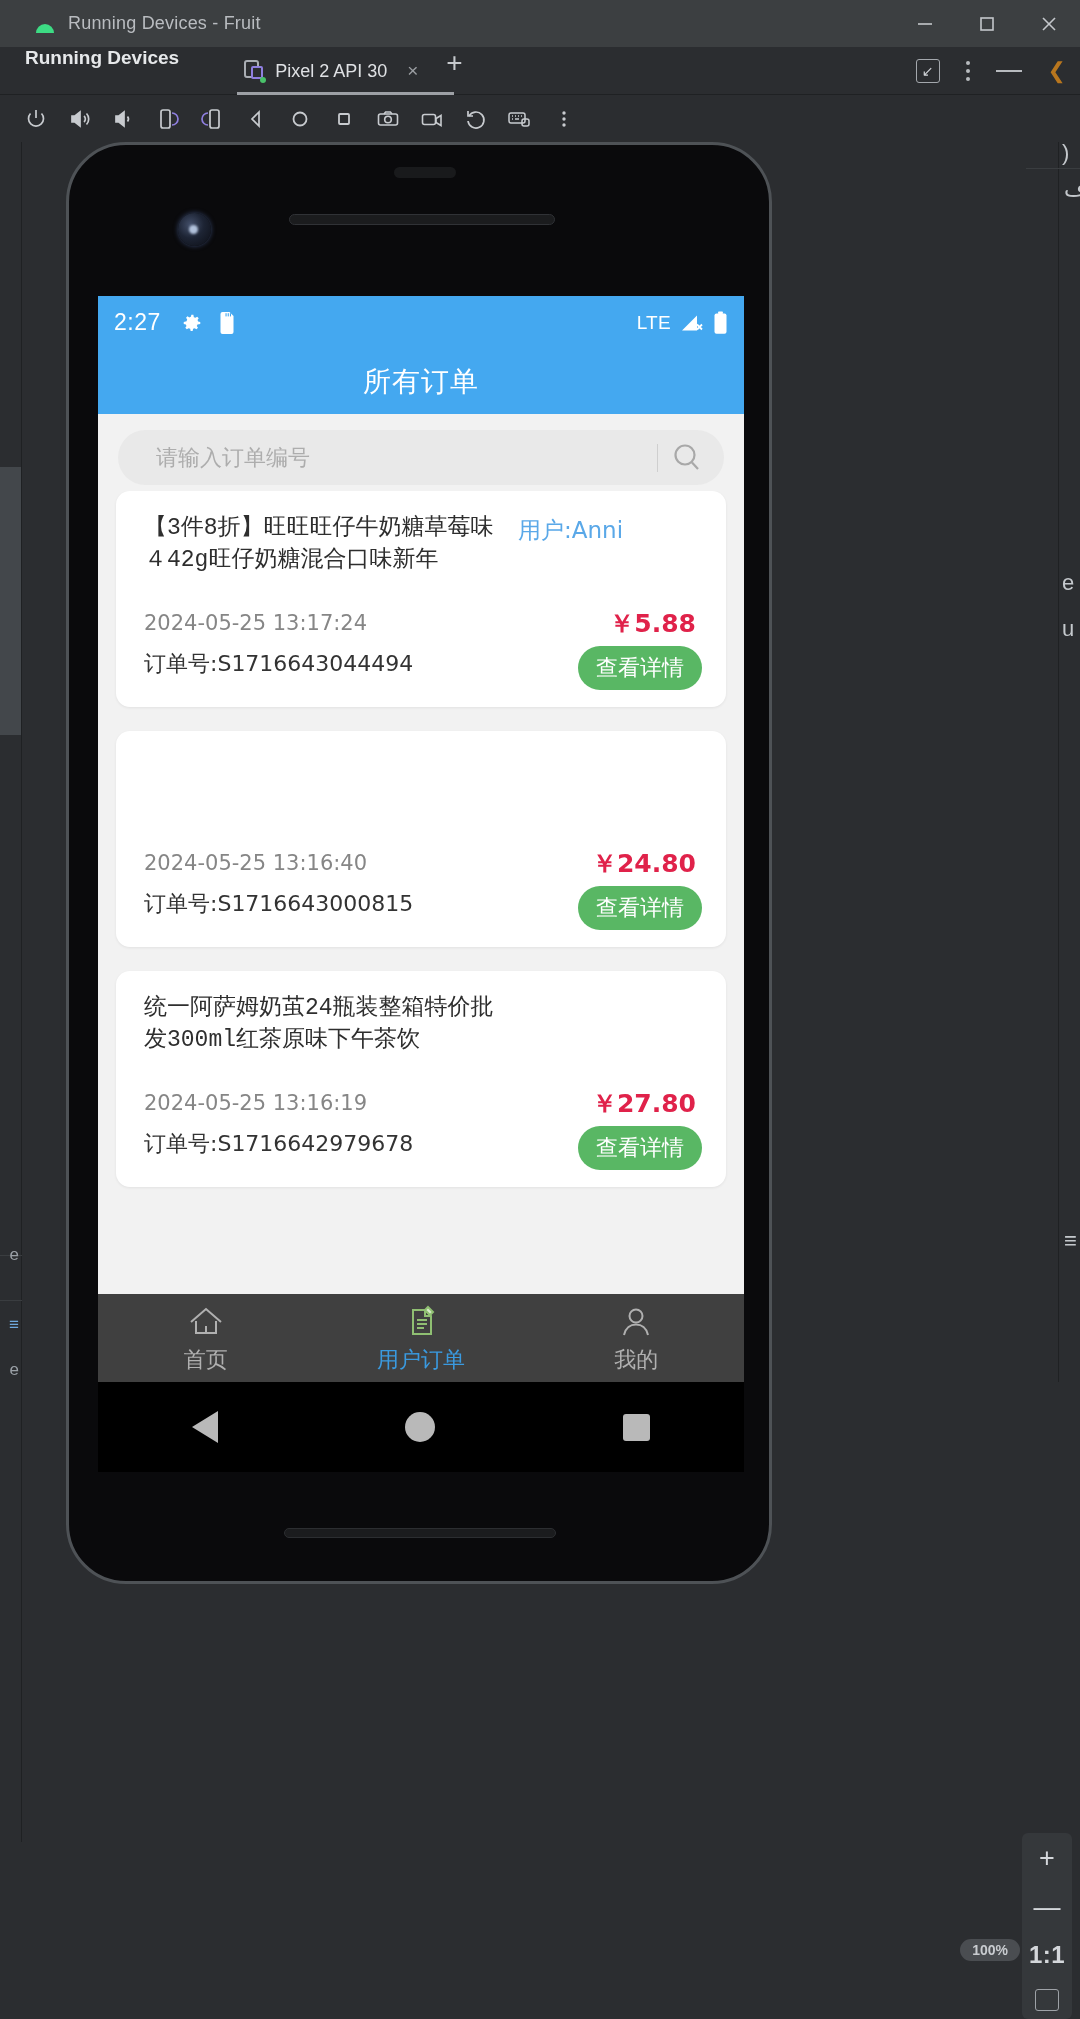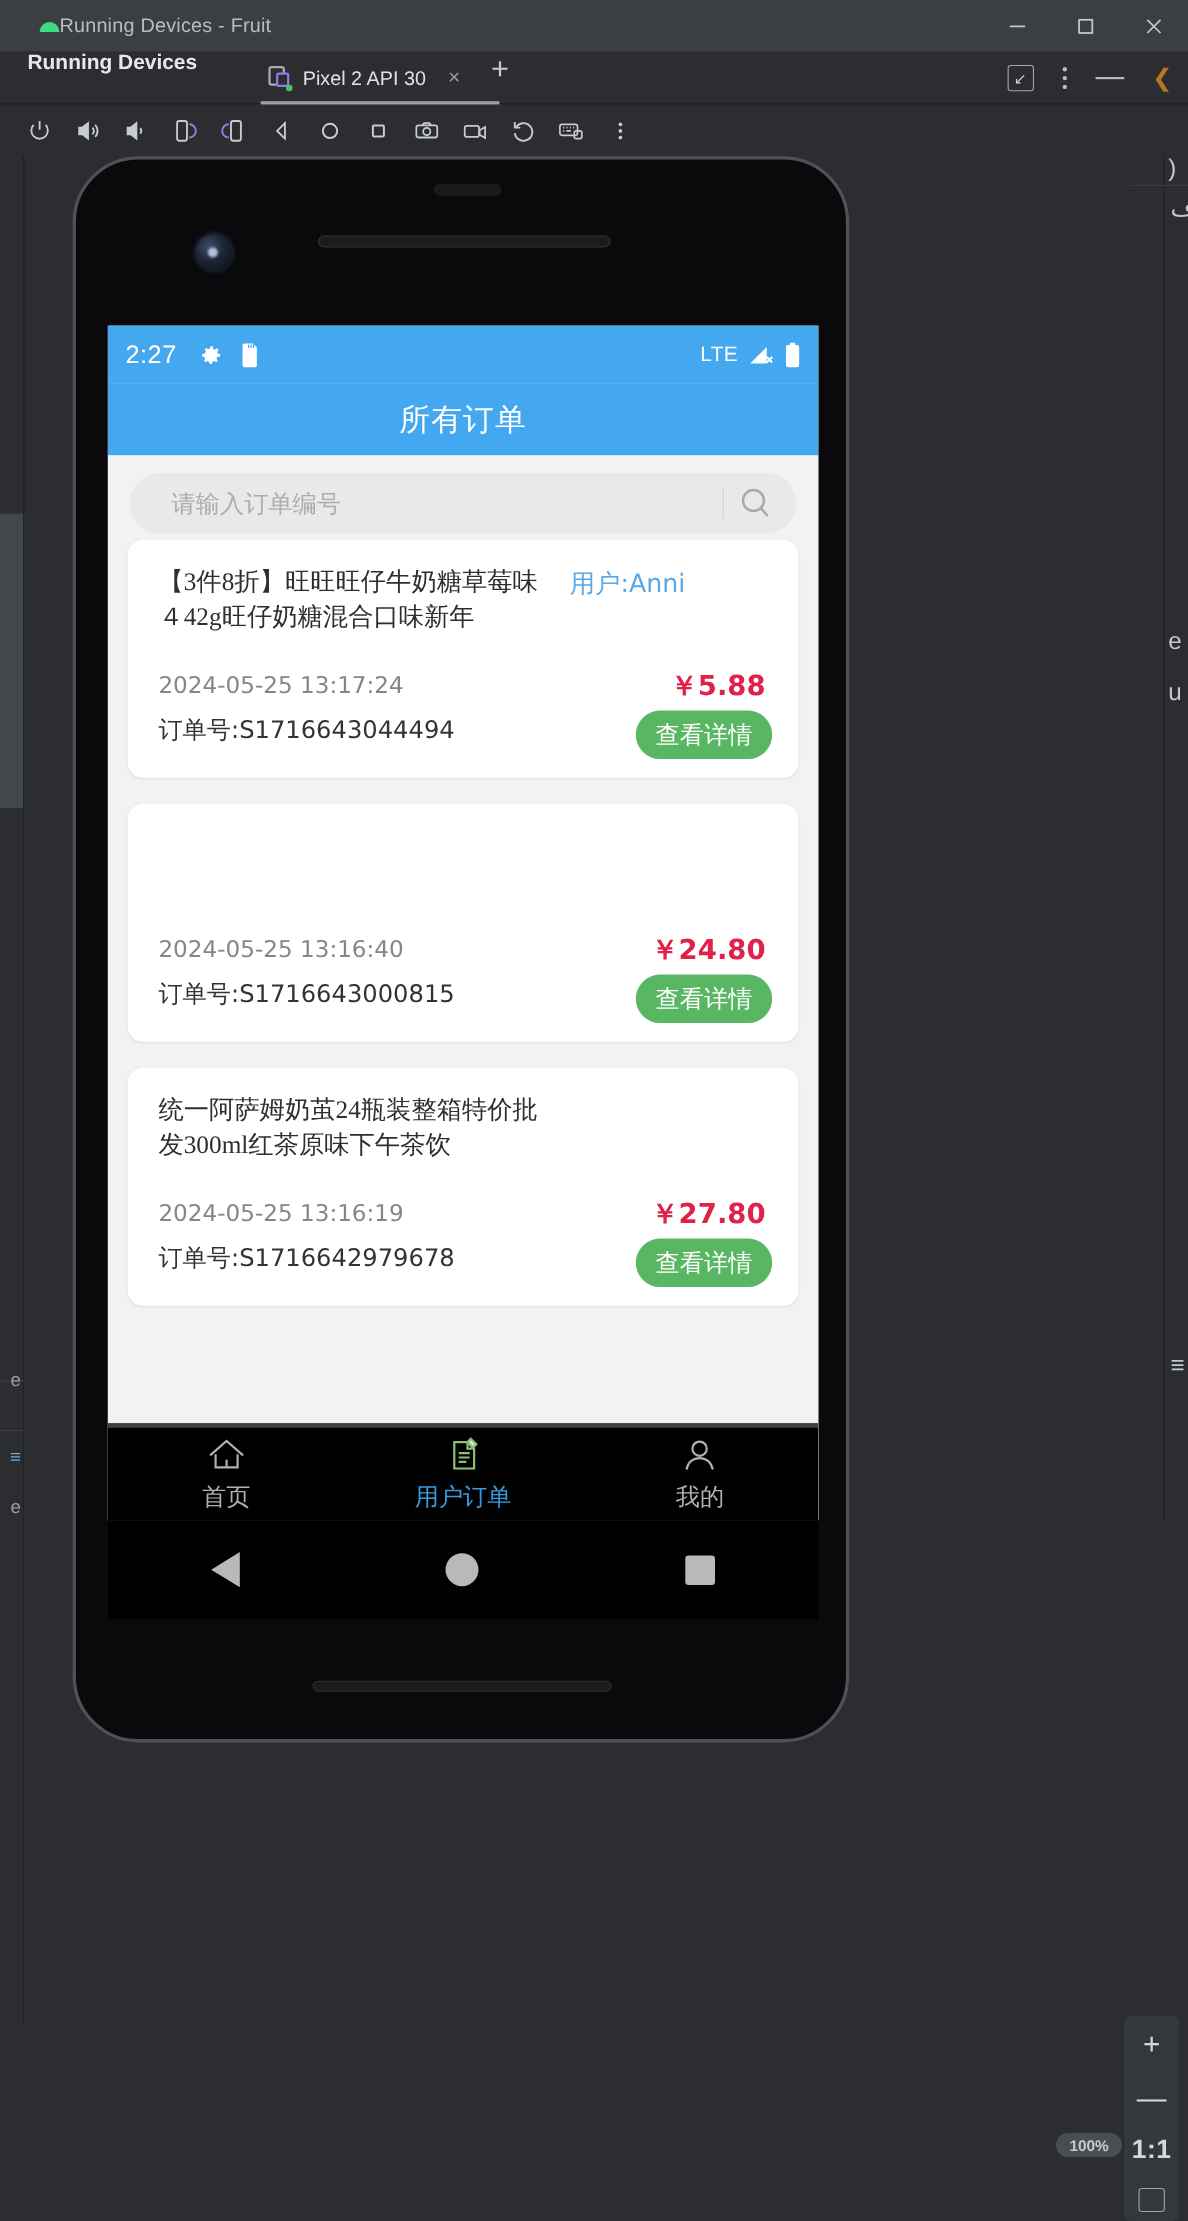--- a/index.html
+++ b/index.html
@@ -9,21 +9,21 @@
     font-family:"Liberation Sans", sans-serif;
     overflow:hidden;
   }
   body { position:relative; }
 
   
   .titlebar {
     position:absolute; left:0; top:0; width:1080px; height:47px;
     background:#3c3f41; display:flex; align-items:center;
   }
-  .tb-left { display:flex; align-items:center; padding-left:36px; }
+  .tb-left { display:flex; align-items:flex-end; padding-left:36px; gap:14px; }
   .tb-logo { width:18px; height:12px; position:relative; }
   .tb-logo i { position:absolute; left:0; top:2px; width:18px; height:9px;
     background:#3ddc84; border-radius:9px 9px 0 0; }
   .tb-title { color:#b9bcc0; font-size:18px; letter-spacing:.2px; }
   .tb-right { margin-left:auto; display:flex; align-items:center; height:47px; }
   .wbtn { width:62px; height:47px; display:flex; align-items:center; justify-content:center;
     color:#c4c7cb; }
   .wbtn svg { display:block; }
 
   
@@ -136,21 +136,21 @@
   .cards { padding:0 18px; flex:1; overflow:hidden; }
 
   .card {
     background:#fff; border-radius:14px; margin-bottom:24px;
     padding:22px 26px 22px 28px; position:relative; height:216px;
     box-shadow:0 1px 3px rgba(0,0,0,.07);
   }
   .card-row { display:flex; }
   .card-title {
     width:360px; font-size:23px; line-height:1.38; color:#2e2e2e;
-    font-family:Liberation Serif, serif; word-break:break-all;
+    font-family:Liberation Mono, monospace; word-break:break-all;
   }
   .card-user {
     margin-left:14px; color:#5aa8e8; font-size:23px; padding-top:2px;
     font-family:"DejaVu Sans", sans-serif; white-space:nowrap;
   }
   .card-date {
     position:absolute; left:28px; top:120px; color:#868686; font-size:21px;
     font-family:"DejaVu Sans", sans-serif;
   }
   .card-order {
@@ -162,21 +162,21 @@
     font-family:"DejaVu Sans", sans-serif; font-weight:bold;
   }
   .card-btn {
     position:absolute; right:24px; top:155px;
     background:#59b764; color:#fff; font-size:22px;
     padding:7px 18px; border-radius:22px;
     font-family:"DejaVu Sans", sans-serif;
   }
 
   
-  .bottomnav { height:88px; background:#000000; border-top:4px solid #404040;
+  .bottomnav { height:88px; background:#404040; border-top:1px solid #404040;
     display:flex; flex:none; }
   .nav-item { flex:1; display:flex; flex-direction:column; align-items:center;
     justify-content:center; gap:4px; }
   .nav-label { font-size:22px; color:#b0b0b0; font-family:"DejaVu Sans", sans-serif; }
   .nav-item.active .nav-label { color:#3a9ae0; }
 
   
   .navbar { position:absolute; left:29px; top:1237px; width:646px; height:90px;
     background:#000; display:flex; align-items:center; justify-content:space-around; }
   .nav-tri { width:0; height:0; border-top:16px solid transparent;

